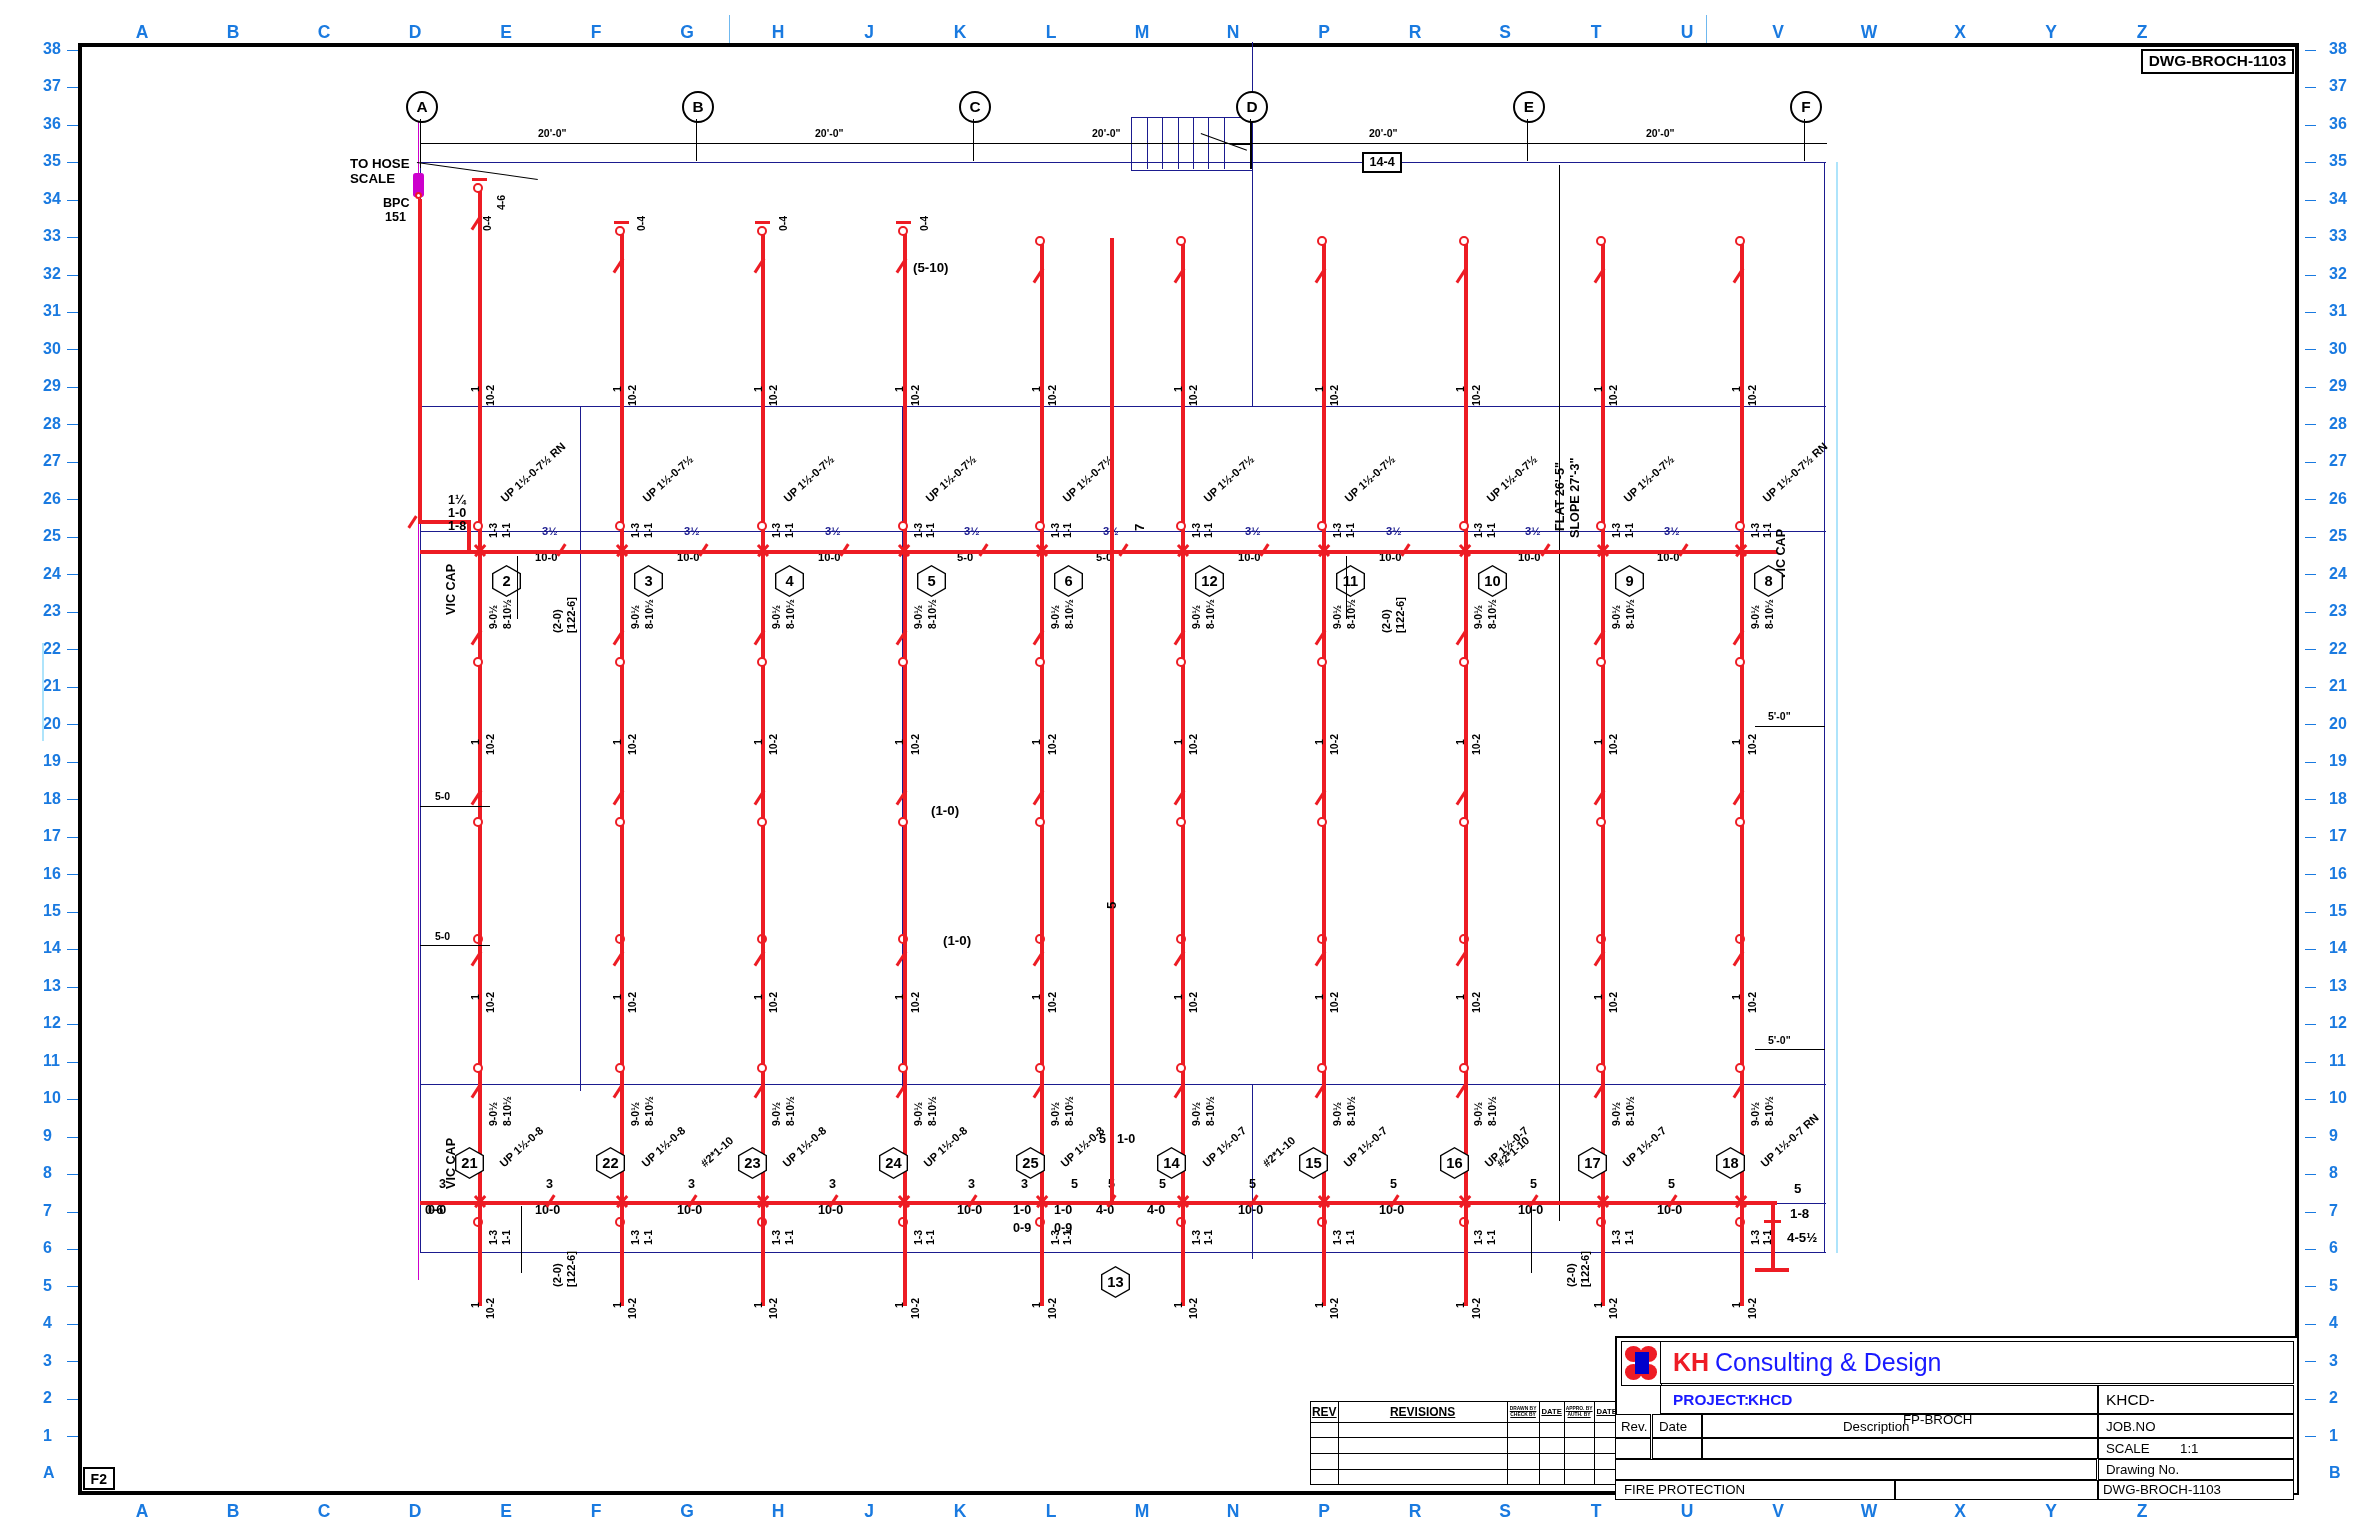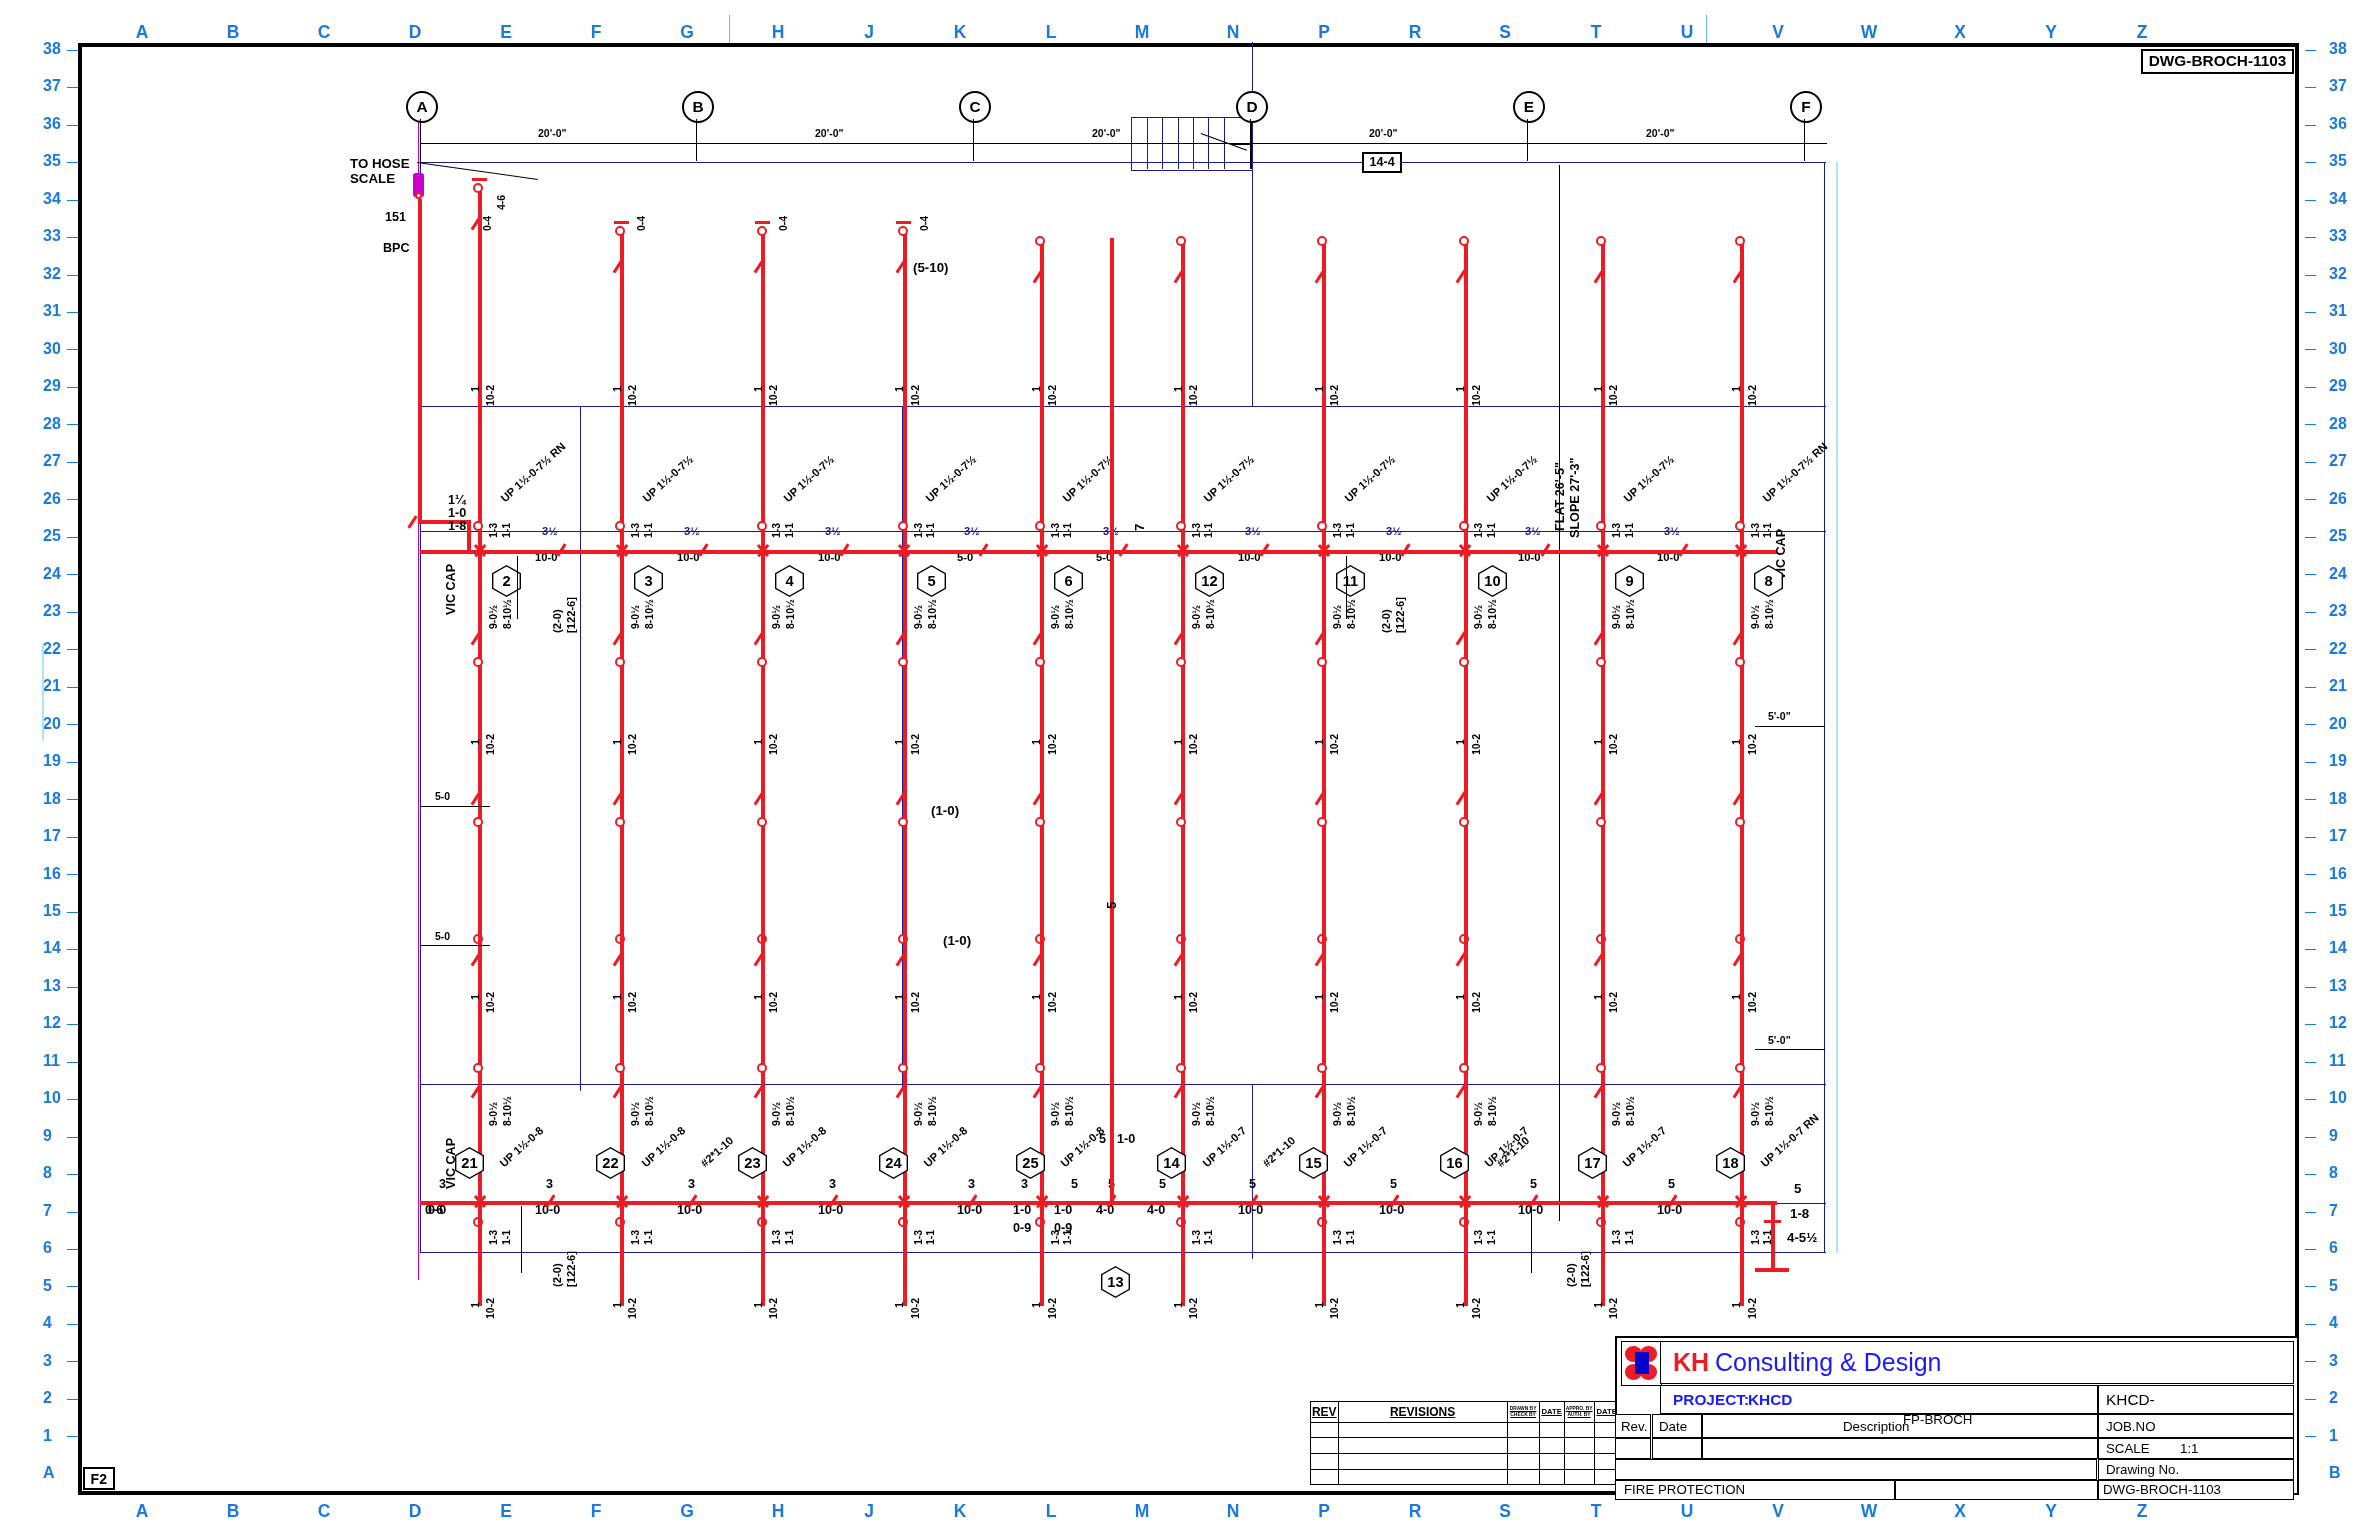--- a/index.html
+++ b/index.html
@@ -365,21 +365,21 @@
       <div class="dimtxt" style="left: 1369px; top: 127px;">20'-0"</div>
       <div class="dimtxt" style="left: 1646px; top: 127px;">20'-0"</div>
     </div>
   <div class="dimline" style="left:420px;top:143px;width:1407px;"></div>
   <div class="boxed" style="left:1362px;top:152px;font-size:12.6px;">14-4</div>
 
   <div class="ann a13" style="left:350px;top:157px;">TO HOSE</div>
   <div class="ann a13" style="left:350px;top:172px;">SCALE</div>
   <div class="blackline" style="left:417px;top:162px;width:122px;height:0.7px;transform:rotate(8deg);transform-origin:0 0;"></div>
   <div style="position:absolute;left:413px;top:173px;width:11.2px;height:24px;background:#cc00cc;border-radius:2.8px;"></div>
-  <div class="ann a12" style="left:383px;top:197px;margin-top:45px;">BPC</div>
+  <div class="ann a12" style="left:383px;top:197px;">BPC</div>
   <div class="ann a12" style="left:385px;top:211px;">151</div>
 
   <div class="dimvert" style="left:1559px;top:165px;height:1056px;"></div>
   <div class="ann a12 rot90" style="left:1554px;top:531px;">FLAT 26'-5"</div>
   <div class="ann a12 rot90" style="left:1569px;top:538px;">SLOPE  27'-3"</div>
 
   <div id="piping">
       <div class="redv" style="left: 478px; top: 187px; height: 362px;"></div>
       <div class="circ" style="left: 473px; top: 183px;"></div>
       <div class="tee" style="left: 472px; top: 178px;"></div>

